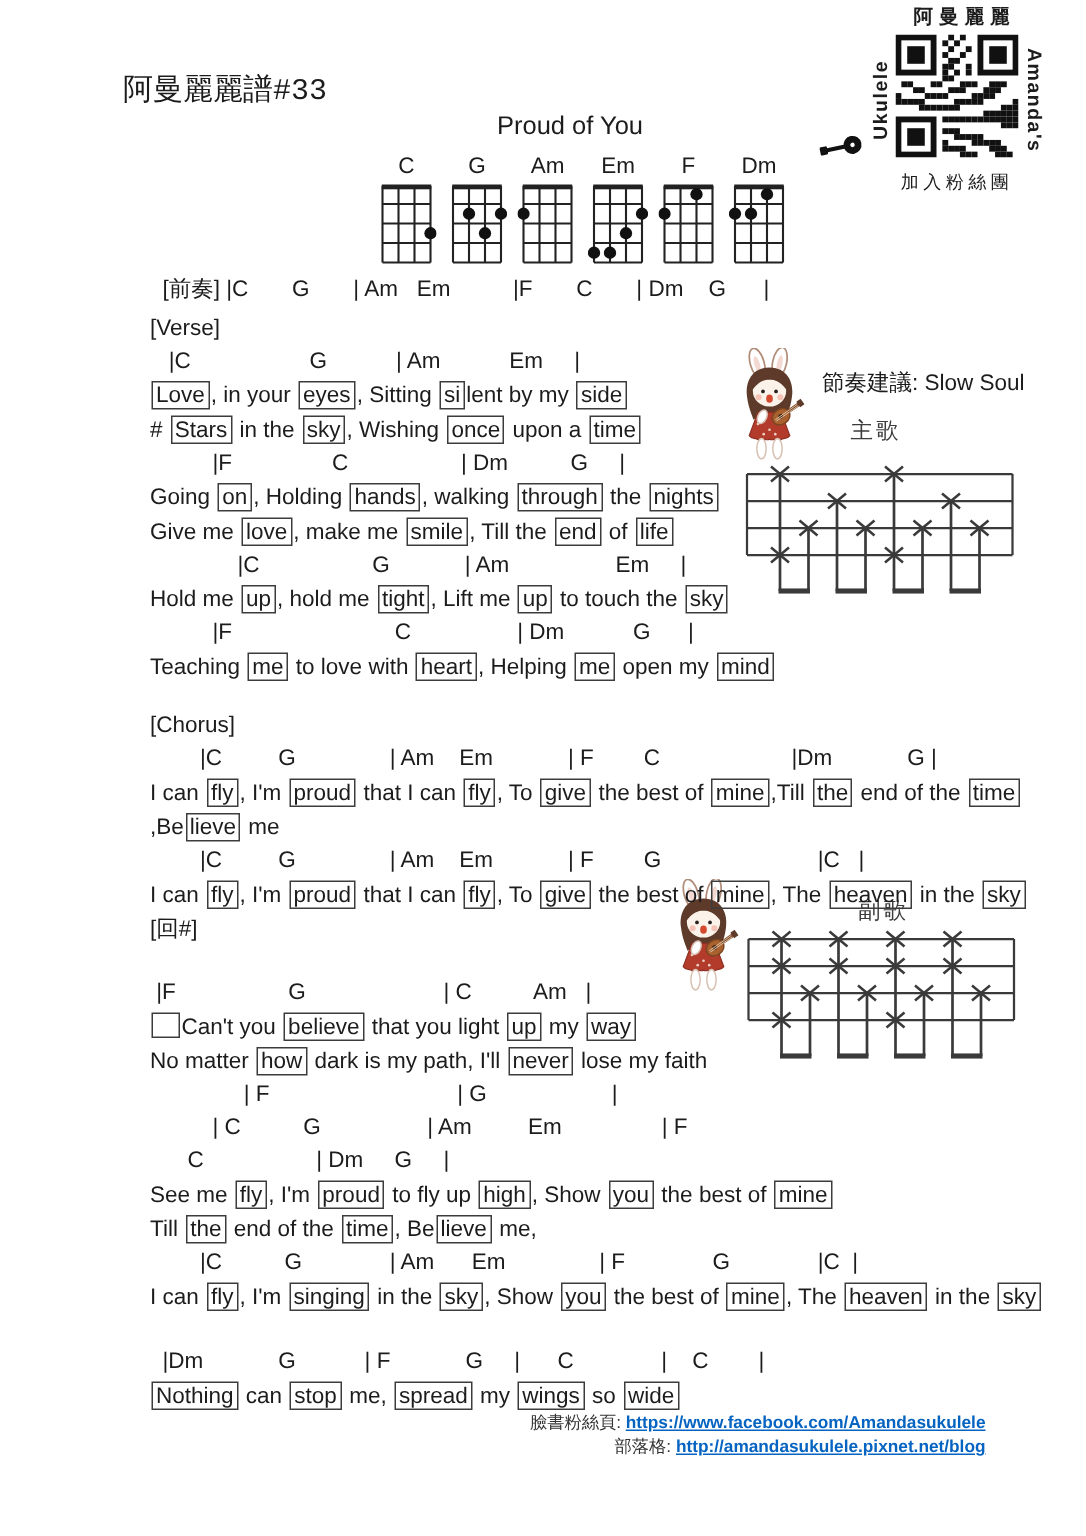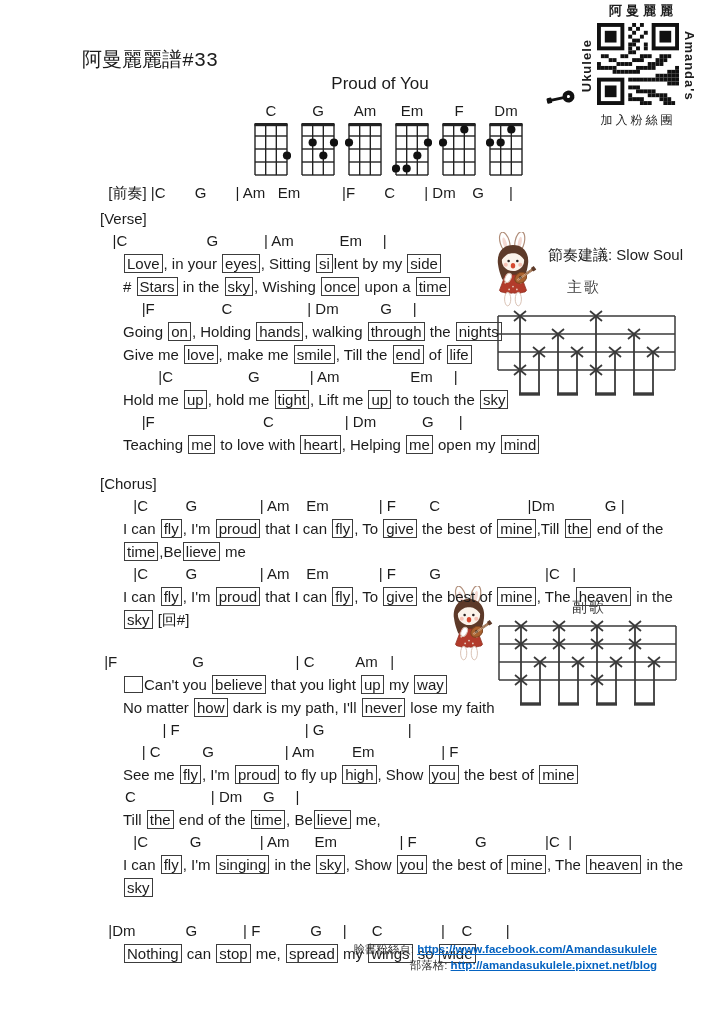--- a/index.html
+++ b/index.html
@@ -31,21 +31,21 @@
   .chorus-pattern-label{left:572px;top:598px;}
   .bunny1{position:absolute;left:484px;top:232px;}
   .bunny2{position:absolute;left:440px;top:586px;}
   .staff1{position:absolute;left:496px;top:310px;}
   .staff2{position:absolute;left:497px;top:620px;}
 
   
   .song{position:absolute;left:100px;top:182px;width:600px;}
   .line{min-height:22px;}
   .line.chords{font-size:15px;line-height:22px;white-space:pre;}
-  .line.lyrics{font-size:15px;line-height:23px;white-space:pre-wrap;margin-left:23px;}
+  .line.lyrics{font-size:15px;line-height:23px;white-space:pre-wrap;}
   .line.label{font-size:15px;line-height:23px;}
   .sec-verse{margin-top:3px;}
   .sec-chorus{margin-top:16px;}
   .sec-bridge{margin-top:20px;}
   .sec-outro{margin-top:21px;}
   .boxed{display:inline-block;border:1.5px solid #3c3c3c;padding:0 2px;margin:0 1px;line-height:17px;}
   .boxed.empty{width:13px;height:15px;vertical-align:-3px;}
 
   
   .footer{position:absolute;right:67px;top:941px;text-align:right;font-size:11.5px;line-height:16px;}
@@ -483,22 +483,22 @@
         <div class="line lyrics"><span>I can </span><span class="boxed">fly</span><span>, I'm </span><span class="boxed">proud</span><span> that I can </span><span class="boxed">fly</span><span>, To </span><span class="boxed">give</span><span> the best of </span><span class="boxed">mine</span><span>,Till </span><span class="boxed">the</span><span> end of the </span><span class="boxed">time</span><span>,Be</span><span class="boxed">lieve</span><span> me</span></div>
         <div class="line chords">        |C         G               | Am    Em            | F        G                         |C   |</div>
         <div class="line lyrics"><span>I can </span><span class="boxed">fly</span><span>, I'm </span><span class="boxed">proud</span><span> that I can </span><span class="boxed">fly</span><span>, To </span><span class="boxed">give</span><span> the best of </span><span class="boxed">mine</span><span>, The </span><span class="boxed">heaven</span><span> in the </span><span class="boxed">sky</span><span> [回#]</span></div>
       </div>
       <div class="section sec-bridge">
         <div class="line chords"> |F                  G                      | C          Am   |</div>
         <div class="line lyrics"><span class="boxed empty"></span><span>Can't you </span><span class="boxed">believe</span><span> that you light </span><span class="boxed">up</span><span> my </span><span class="boxed">way</span></div>
         <div class="line lyrics"><span>No matter </span><span class="boxed">how</span><span> dark is my path, I'll </span><span class="boxed">never</span><span> lose my faith</span></div>
         <div class="line chords">               | F                              | G                    |</div>
         <div class="line chords">          | C          G                 | Am         Em                | F</div>
+        <div class="line chords">      C                  | Dm     G     |</div>
         <div class="line lyrics"><span>See me </span><span class="boxed">fly</span><span>, I'm </span><span class="boxed">proud</span><span> to fly up </span><span class="boxed">high</span><span>, Show </span><span class="boxed">you</span><span> the best of </span><span class="boxed">mine</span></div>
-        <div class="line chords">      C                  | Dm     G     |</div>
         <div class="line lyrics"><span>Till </span><span class="boxed">the</span><span> end of the </span><span class="boxed">time</span><span>, Be</span><span class="boxed">lieve</span><span> me,</span></div>
         <div class="line chords">        |C          G              | Am      Em               | F              G              |C  |</div>
         <div class="line lyrics"><span>I can </span><span class="boxed">fly</span><span>, I'm </span><span class="boxed">singing</span><span> in the </span><span class="boxed">sky</span><span>, Show </span><span class="boxed">you</span><span> the best of </span><span class="boxed">mine</span><span>, The </span><span class="boxed">heaven</span><span> in the </span><span class="boxed">sky</span></div>
       </div>
       <div class="section sec-outro">
         <div class="line chords">  |Dm            G           | F            G     |      C              |    C        |</div>
         <div class="line lyrics"><span class="boxed">Nothing</span><span> can </span><span class="boxed">stop</span><span> me, </span><span class="boxed">spread</span><span> my </span><span class="boxed">wings</span><span> so </span><span class="boxed">wide</span></div>
       </div>
     </div>
 

